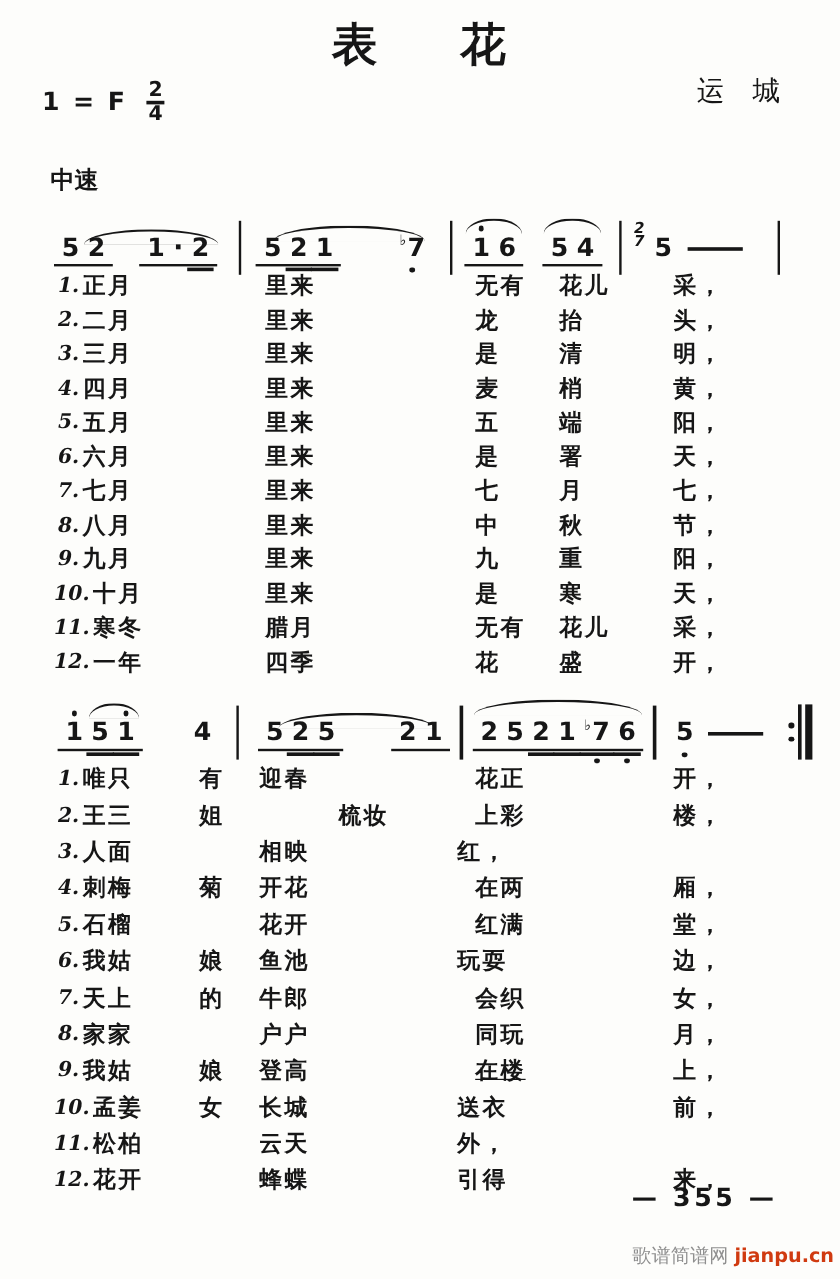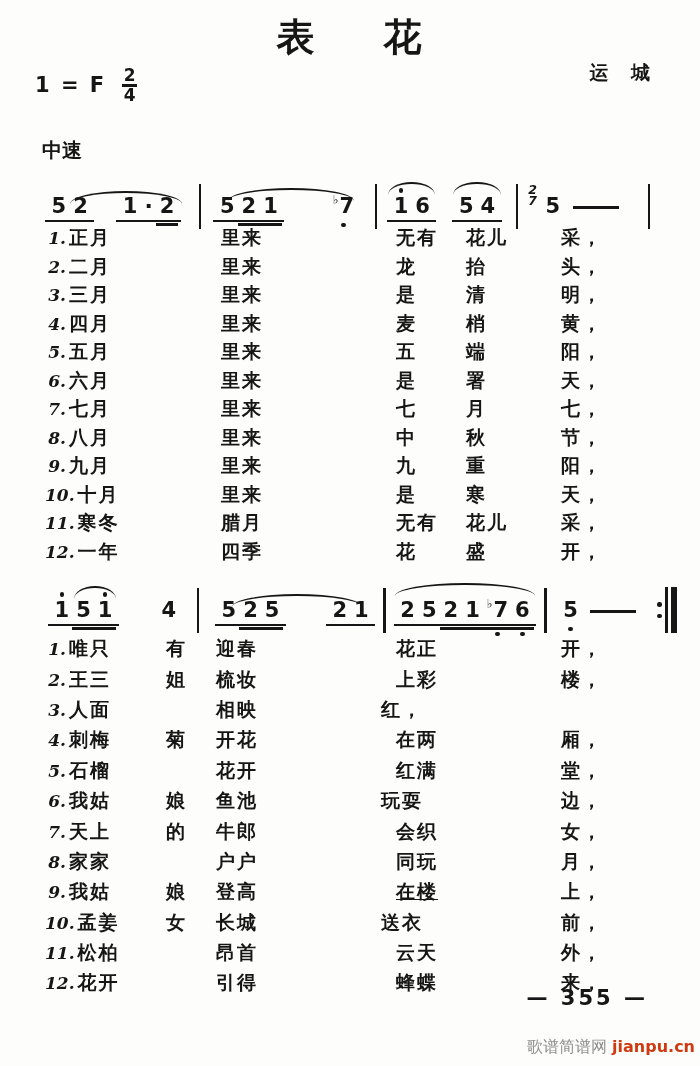--- a/index.html
+++ b/index.html
@@ -6,21 +6,21 @@
   .page{position:relative;width:700px;height:1066px;background:#fdfdfb;color:#161616;
         font-family:"DejaVu Sans",sans-serif;overflow:hidden;margin:0 auto;}
   
   .title{position:absolute;top:12px;left:0;width:100%;text-align:center;
          font-size:38px;font-weight:700;word-spacing:52px;letter-spacing:2px;}
   .keyrow{position:absolute;top:68px;left:35px;display:flex;align-items:center;font-weight:700;}
   .keylabel{font-size:21px;letter-spacing:2px;}
   .frac{display:inline-flex;flex-direction:column;align-items:center;margin-left:16px;}
   .frac b{font-size:17px;line-height:15px;}
   .frac i{width:15px;height:2.5px;background:#161616;margin:1px 0;}
-  .region{position:absolute;top:60px;right:50px;font-size:19px;font-weight:700;word-spacing:16px;margin-left:32px;}
+  .region{position:absolute;top:60px;right:50px;font-size:23px;font-weight:400;word-spacing:16px;margin-left:32px;}
   .subtitle{position:absolute;top:106px;left:0;width:100%;text-align:center;font-size:20px;font-weight:700;}
   .tempo{position:absolute;top:137px;left:42px;font-size:20px;font-weight:700;}
   
   .mline{position:absolute;left:0;width:700px;height:62px;display:flex;align-items:flex-end;
          padding-left:45px;box-sizing:border-box;}
   .mline1{top:160px;}
   .mline2{top:564px;padding-left:48px;}
   .grp{position:relative;display:inline-flex;align-items:flex-end;padding:0 3px 3px;
        border-bottom:2.6px solid transparent;}
   .grp.beam1{border-bottom-color:#161616;}
@@ -302,21 +302,21 @@
         <span class="vc" style="width: 180px;"><b class="vword">迎春</b></span>
         <span class="vc" style="width: 165px;"><b class="vword">花正</b></span>
         <span class="vc" style="width: 90px;"><b class="vword">开，</b></span>
       </div>
       <div class="vrow">
         <span class="vc vc1" style="width: 115px;">
           <i class="vnum">2.</i>
           <b class="vword">王三</b>
         </span>
         <span class="vc" style="width: 50px;"><b class="vword">姐</b></span>
-        <span class="vc" style="width: 180px;"><b class="vword">梳妆</b></span>
+        <span class="vc" style="width: 180px; text-align: center;"><b class="vword">梳妆</b></span>
         <span class="vc" style="width: 165px;"><b class="vword">上彩</b></span>
         <span class="vc" style="width: 90px;"><b class="vword">楼，</b></span>
       </div>
       <div class="vrow">
         <span class="vc vc1" style="width: 115px;">
           <i class="vnum">3.</i>
           <b class="vword">人面</b>
         </span>
         <span class="vc" style="width: 50px;"><b class="vword"></b></span>
         <span class="vc" style="width: 165px;"><b class="vword">相映</b></span>
@@ -391,32 +391,31 @@
         <span class="vc" style="width: 165px;"><b class="vword">长城</b></span>
         <span class="vc" style="width: 180px;"><b class="vword">送衣</b></span>
         <span class="vc" style="width: 90px;"><b class="vword">前，</b></span>
       </div>
       <div class="vrow">
         <span class="vc vc1" style="width: 115px;">
           <i class="vnum">11.</i>
           <b class="vword">松柏</b>
         </span>
         <span class="vc" style="width: 50px;"><b class="vword"></b></span>
-        <span class="vc" style="width: 180px;"><b class="vword">昂首</b></span>
         <span class="vc" style="width: 165px;"><b class="vword">云天</b></span>
         <span class="vc" style="width: 90px;"><b class="vword">外，</b></span>
       </div>
       <div class="vrow">
         <span class="vc vc1" style="width: 115px;">
           <i class="vnum">12.</i>
           <b class="vword">花开</b>
         </span>
         <span class="vc" style="width: 50px;"><b class="vword"></b></span>
+        <span class="vc" style="width: 165px;"><b class="vword">蜂蝶</b></span>
         <span class="vc" style="width: 180px;"><b class="vword">引得</b></span>
-        <span class="vc" style="width: 165px;"><b class="vword">蜂蝶</b></span>
         <span class="vc" style="width: 90px;"><b class="vword">来，</b></span>
       </div>
     </div>
 
   <div class="pageno">— 355 —</div>
 
   <div class="watermark">
     <span class="wm-site">歌谱简谱网 </span><a class="wm-url" href="#">jianpu.cn</a>
   </div>
 </div>

